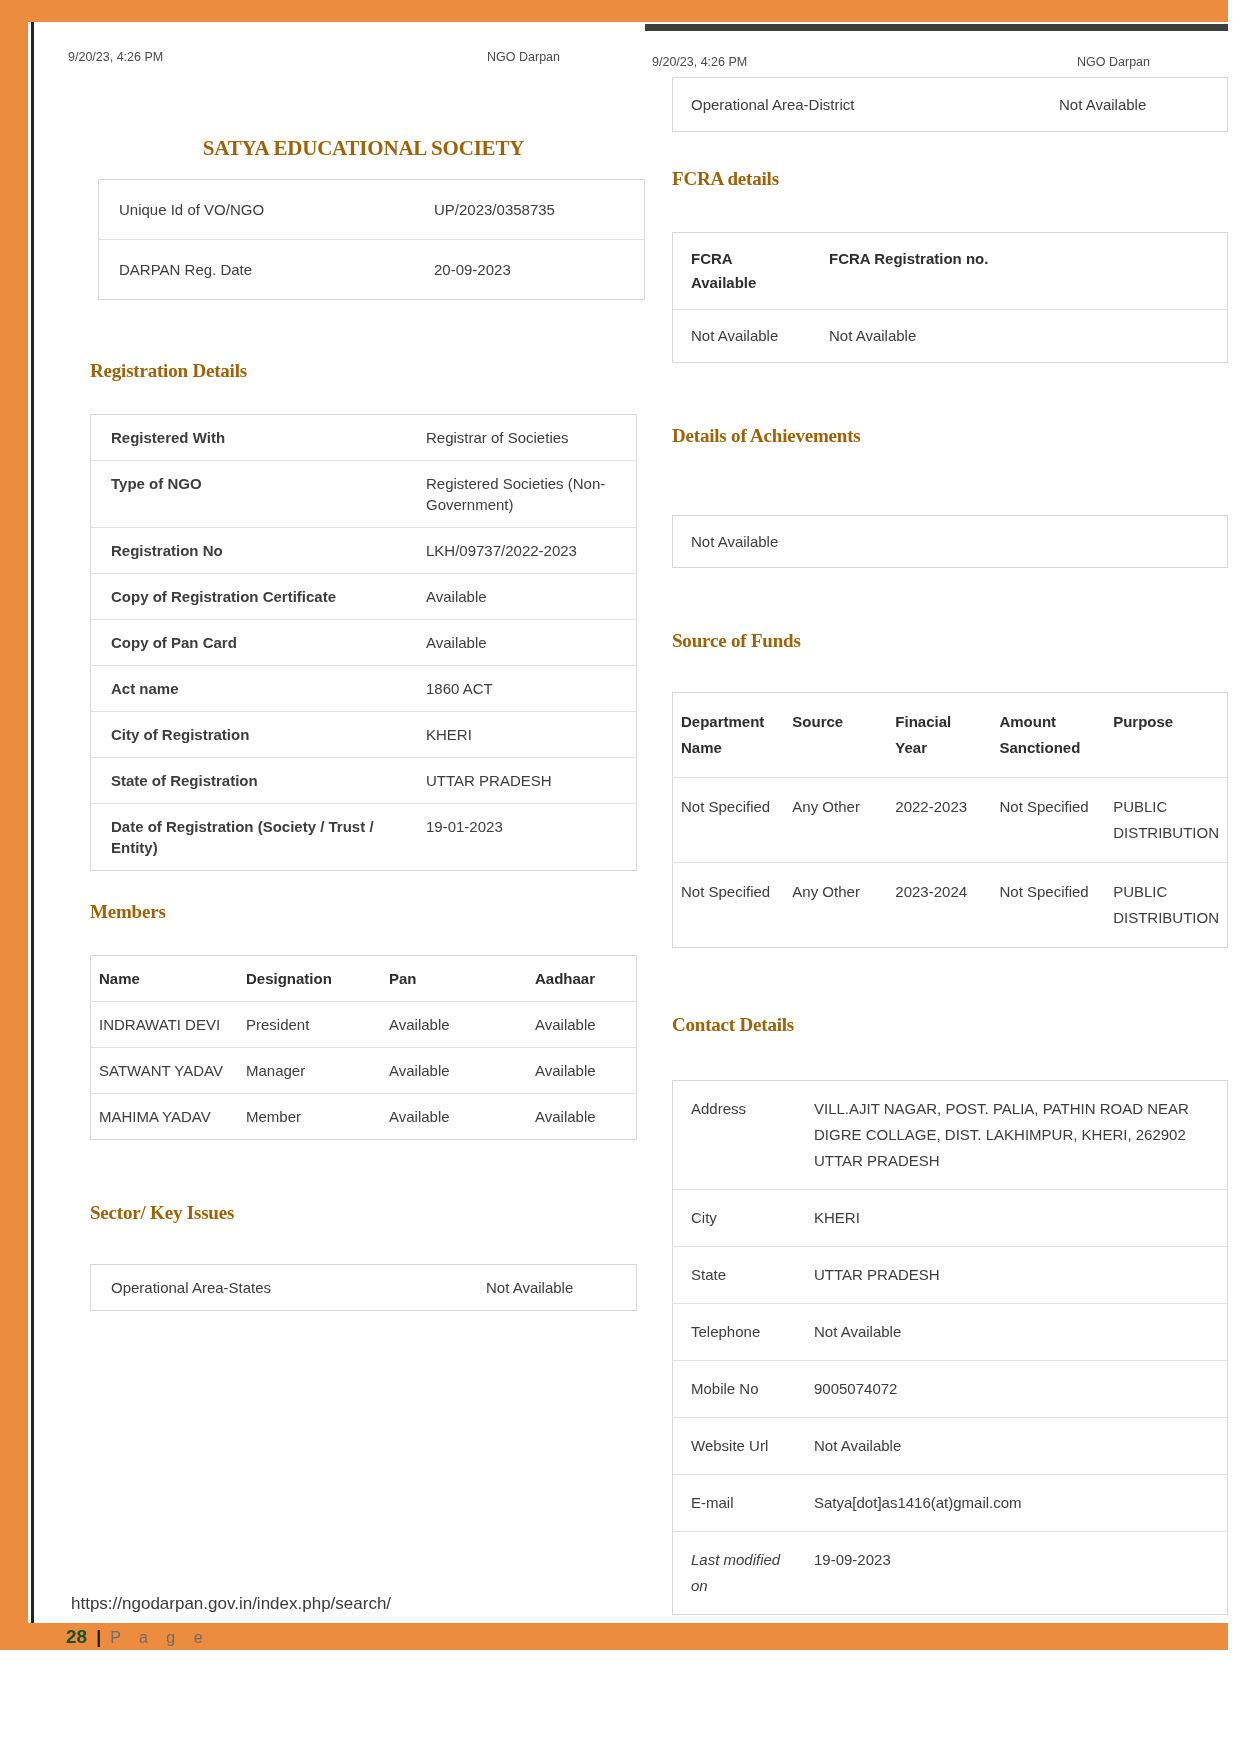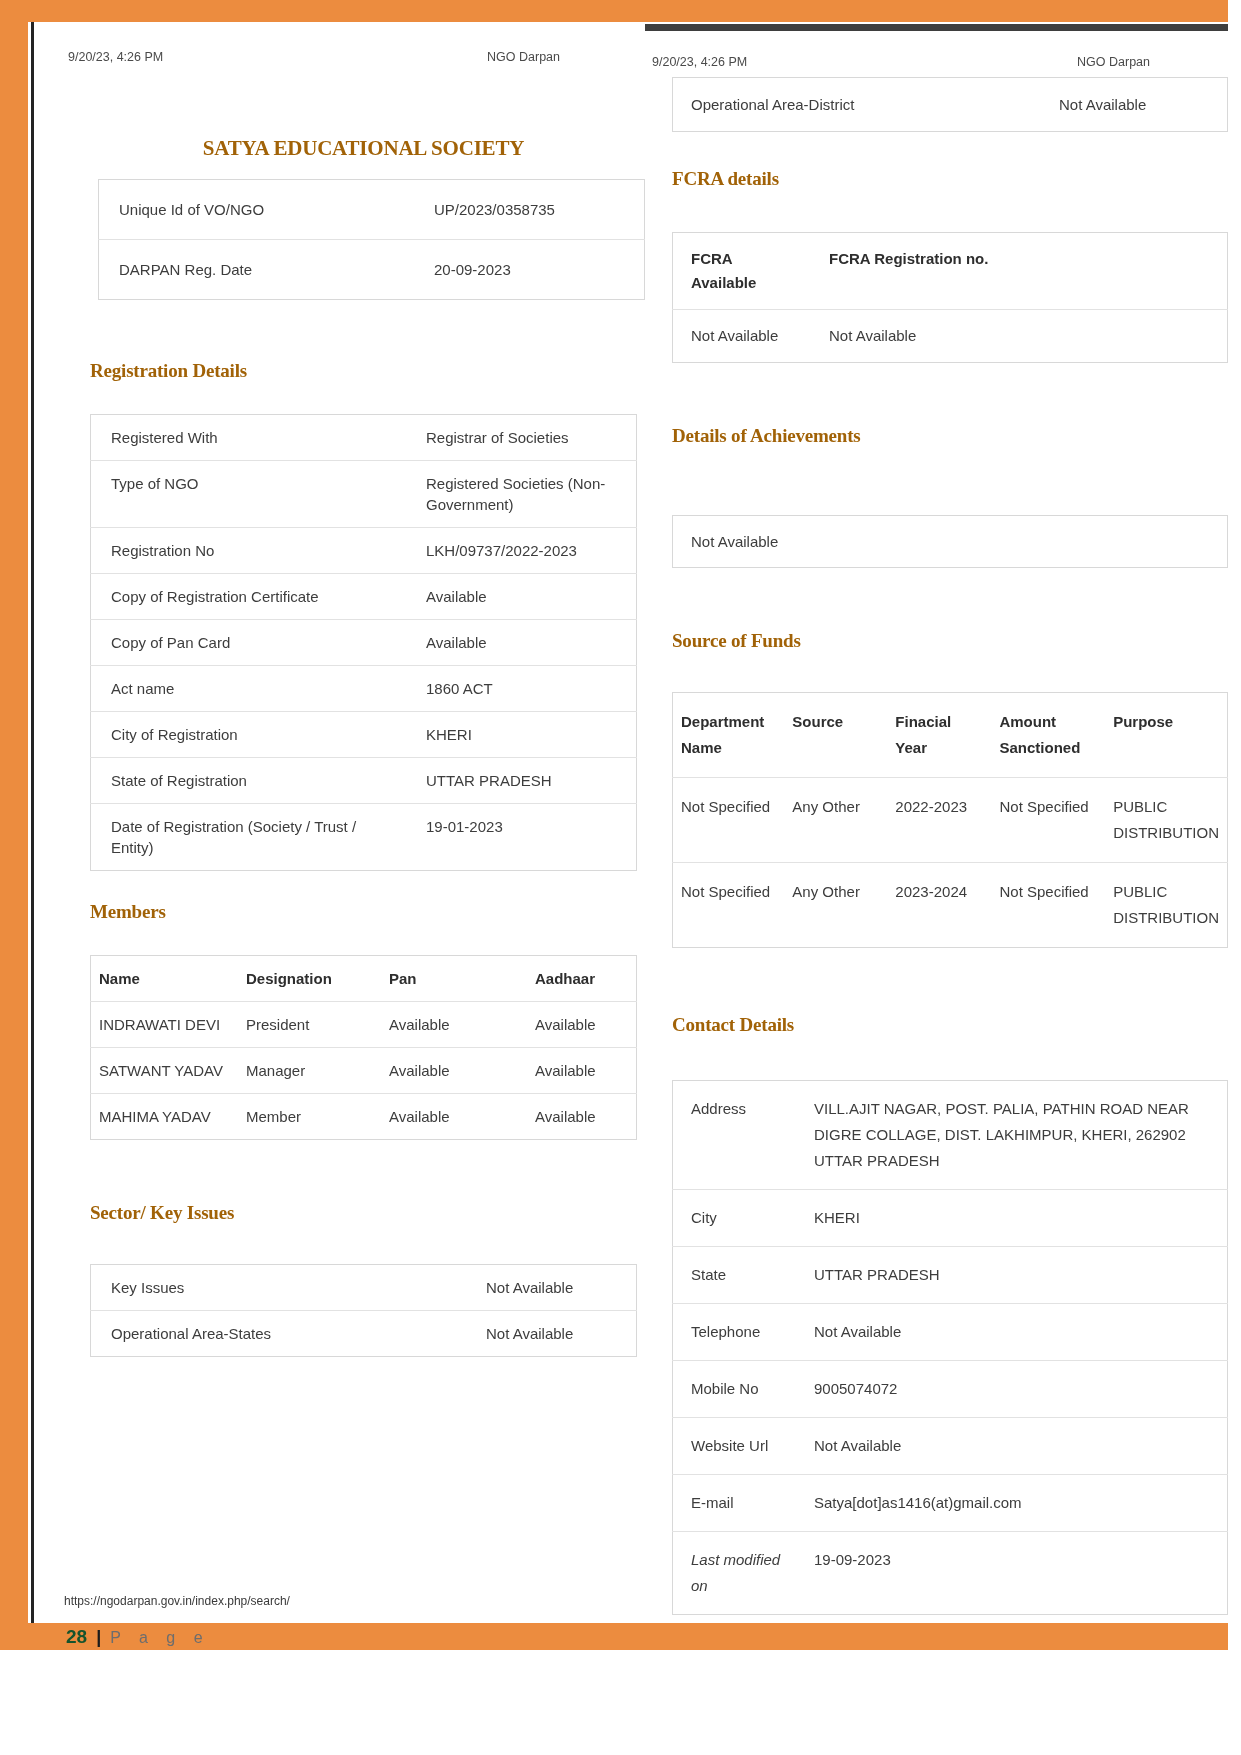--- a/index.html
+++ b/index.html
@@ -9,21 +9,21 @@
   }
   
   .top-bar{position:absolute;left:0;top:0;width:1228px;height:22px;background:#EC8C3F;}
   .left-strip{position:absolute;left:0;top:0;width:28px;height:1650px;background:#EC8C3F;}
   .page-border-line{position:absolute;left:31px;top:22px;width:3px;height:1601px;background:#232323;}
   .footer-bar{position:absolute;left:0;top:1623px;width:1228px;height:27px;background:#EC8C3F;display:flex;align-items:center;}
   .footer-text{margin-left:66px;font-size:18px;display:flex;align-items:baseline;gap:9px;}
   .footer-num{font-weight:bold;color:#14532d;font-size:19px;}
   .footer-sep{font-weight:bold;color:#1c1c1c;}
   .footer-word{color:#6d6d6d;letter-spacing:7px;font-size:16px;}
-  .source-url{position:absolute;left:64px;top:1594px;font-size:12px;color:#3a3a3a;}
+  .source-url{position:absolute;left:71px;top:1594px;font-size:17px;color:#3a3a3a;}
   
   .col-left{position:absolute;left:33px;top:22px;width:607px;}
   .col-right{position:absolute;left:645px;top:22px;width:583px;}
   .print-header{display:flex;justify-content:space-between;font-size:12.5px;color:#4a4a4a;}
   .col-left .print-header{padding:28px 80px 0 35px;}
   .col-right .print-header{padding:24px 78px 0 7px;}
   .dark-line{height:7px;background:#3e3e3e;margin-top:2px;width:583px;}
   .tbl-region{margin-left:57px;width:547px;}
   .rtbl-region{margin-left:27px;width:556px;}
   
@@ -31,21 +31,21 @@
     text-align:center;margin-top:72px;letter-spacing:-0.2px;}
   .sec-heading{font-family:"Liberation Serif", serif;font-weight:bold;font-size:19px;color:#a16207;letter-spacing:-0.2px;}
   
   table{border-collapse:collapse;width:100%;font-size:15px;color:#3d3d3d;}
   table{border:1px solid #d8d8d8;background:#fff;}
   td,th{border-top:1px solid #e2e2e2;text-align:left;vertical-align:top;font-weight:normal;}
   tr:first-child td, tr:first-child th{border-top:none;}
   th{font-weight:bold;color:#2e2e2e;}
   
   .kv-table td{padding:12px 10px 12px 20px;line-height:21px;}
-  .kv-table .lbl{width:285px;}
+  .kv-table .lbl{width:285px;font-weight:bold;}
   .id-table td{padding:19px 10px 19px 20px;line-height:21px;}
   .id-table .lbl{width:285px;}
   .ki-table td{padding:12px 10px 12px 20px;line-height:21px;}
   .ki-table .lbl{width:345px;}
   .members-table th,.members-table td{padding:12px 8px 12px 8px;line-height:21px;}
   .members-table .c1{width:131px;}
   .members-table .c2{width:127px;}
   .members-table .c3{width:130px;}
   
   .op-table td{padding:16px 10px 16px 18px;line-height:21px;}
@@ -179,24 +179,20 @@
         <td class="c3">Available</td>
         <td>Available</td>
       </tr>
     </tbody>
       </table>
 
     <div class="sec-heading mt-sechead">Sector/ Key Issues</div>
 
     <table class="ki-table mt-sectable">
       <tbody>
-          <tr>
-        <td class="lbl">Key Issues</td>
-        <td>Not Available</td>
-      </tr>
       <tr>
         <td class="lbl">Operational Area-States</td>
         <td>Not Available</td>
       </tr>
     </tbody>
       </table>
   </div>
 </div>
 
 <div class="col-right">

